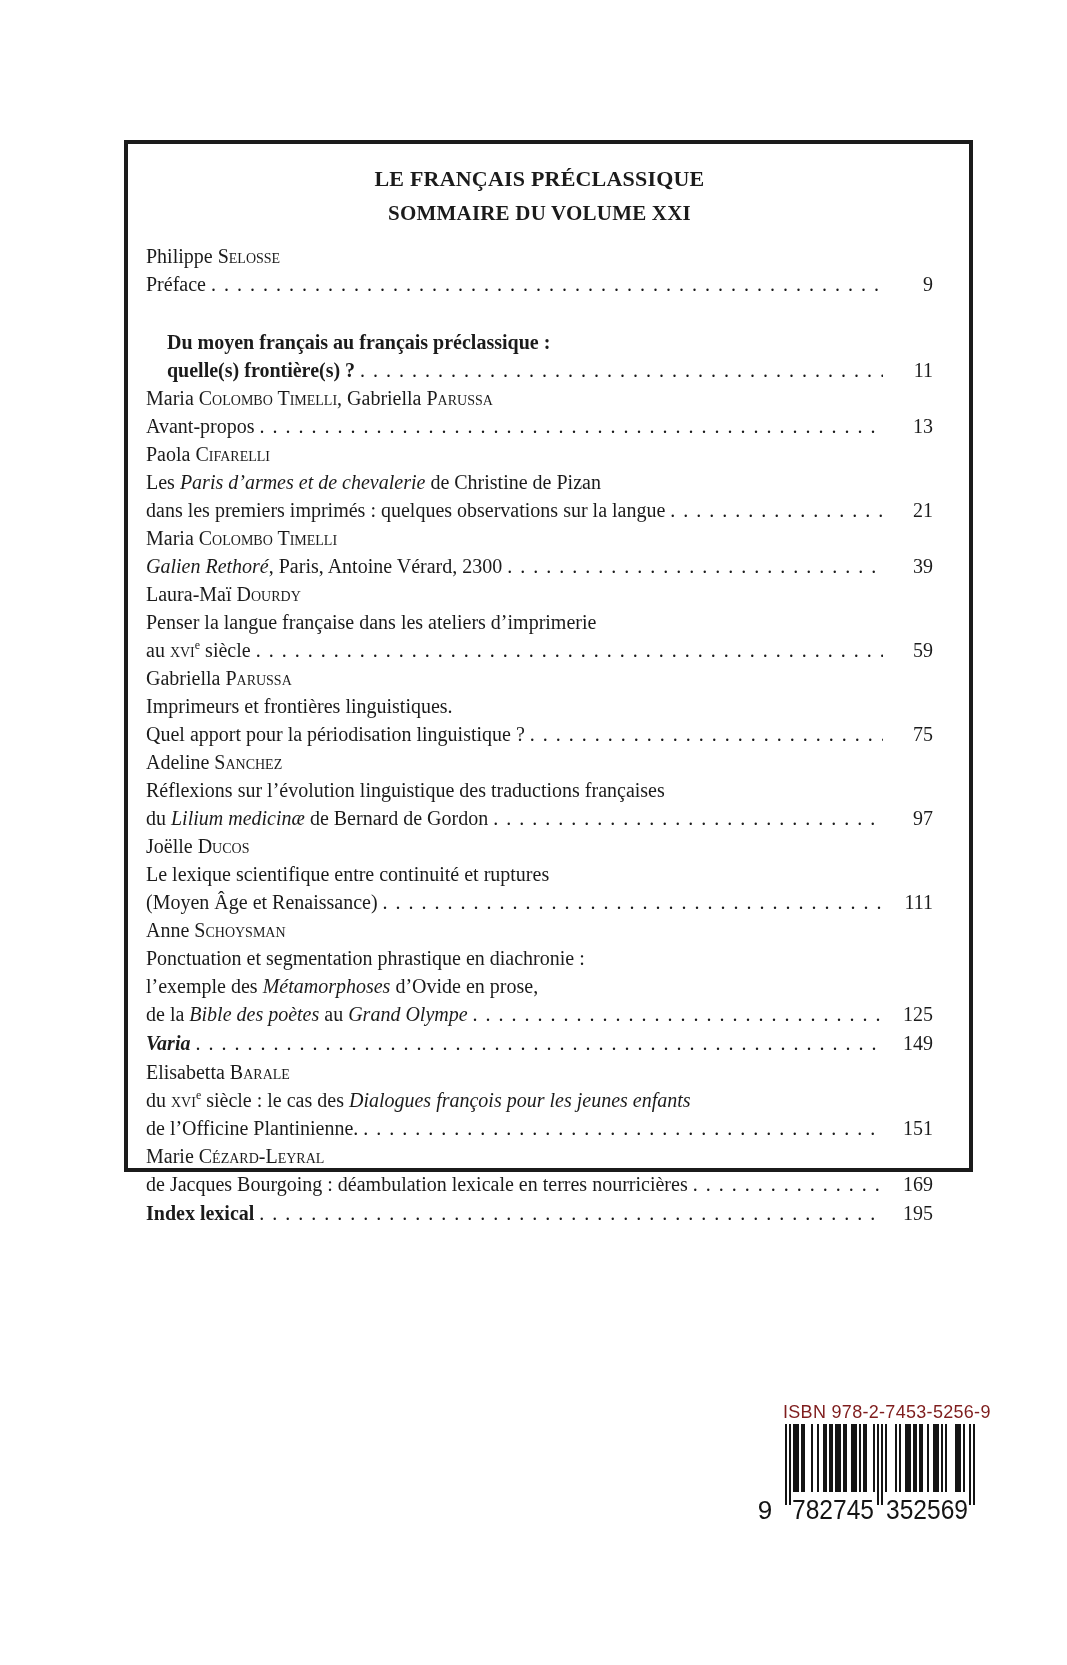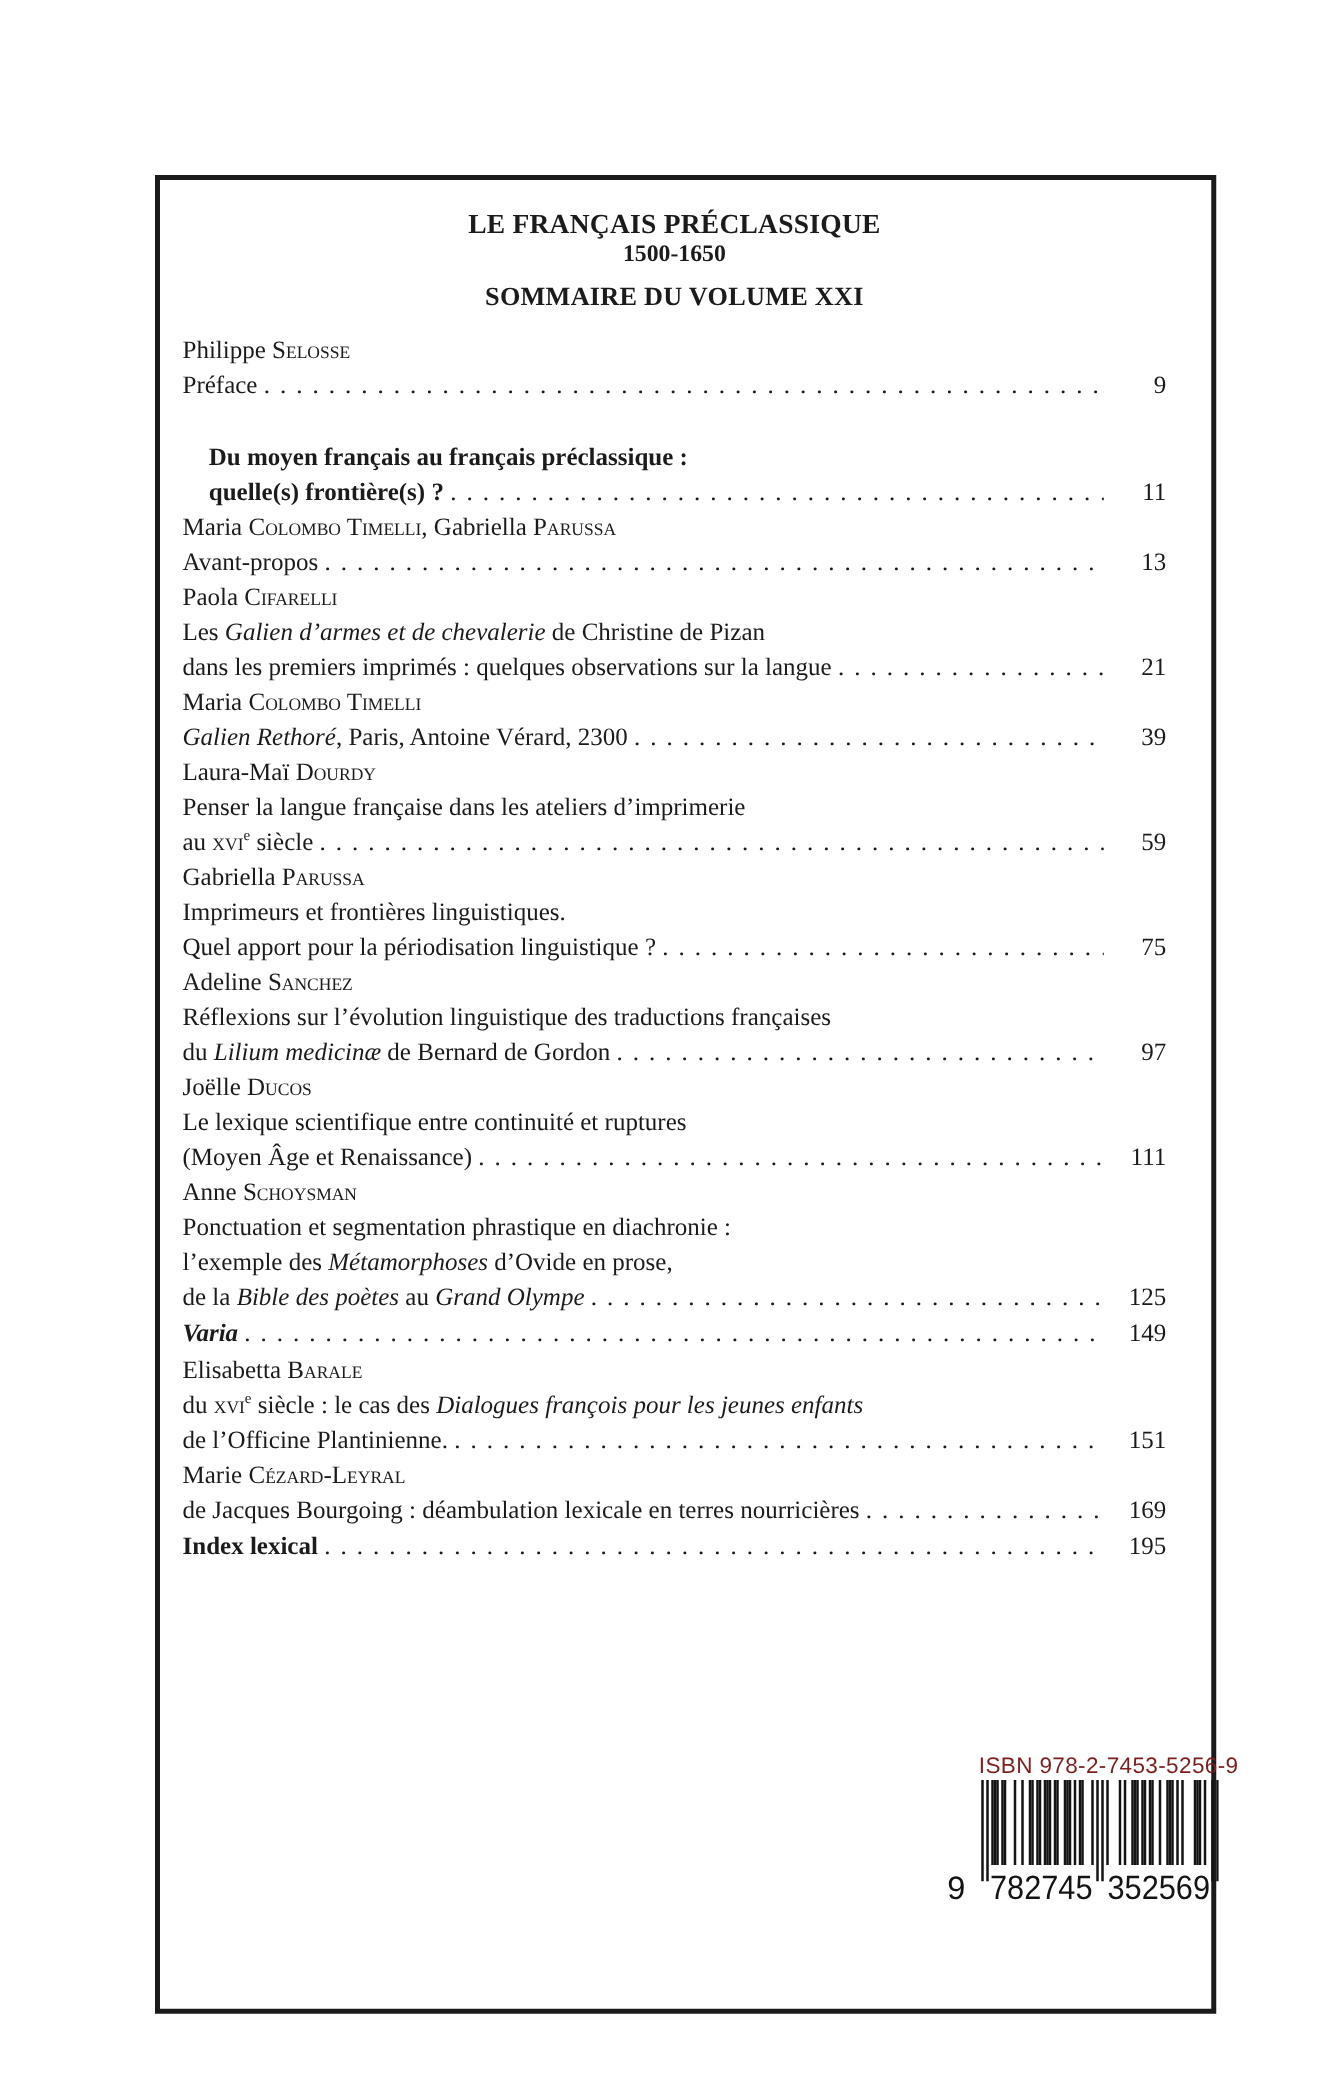--- a/index.html
+++ b/index.html
@@ -1,21 +1,21 @@
 <!DOCTYPE html>
 <html><head>
 <meta charset="utf-8">
 <style>
   html,body{margin:0;padding:0;}
   body{
     width:1067px;height:1665px;background:#ffffff;position:relative;
     font-family:"Liberation Serif", serif;color:#1b1b1b;
   }
   .toc-panel{
-    position:absolute;left:124px;top:140px;width:849px;height:1471px;
+    position:absolute;left:124px;top:140px;width:849px;height:1032px;
     border:4px solid #1b1b1b;box-sizing:border-box;
     padding:22px 36px 0 18px;background:#ffffff;
   }
   .title-block{text-align:center;}
   .journal-title{font-size:22px;line-height:26px;font-weight:bold;letter-spacing:0.2px;}
   .journal-years{font-size:19px;line-height:24px;font-weight:bold;}
   .volume-summary{font-size:21px;line-height:26px;font-weight:bold;margin-top:8px;letter-spacing:0.2px;}
   .toc-list{margin-top:16px;font-size:20px;}
   .entry{margin:0;}
   .entry.gap-sm{margin-top:1px;}
@@ -41,21 +41,20 @@
   .barcode-svg text{
     font-family:"Liberation Sans", sans-serif;fill:#141414;
   }
 </style>
 </head>
 <body>
 
 <div class="toc-panel">
   <div class="title-block">
     <div class="journal-title">LE FRANÇAIS PRÉCLASSIQUE</div>
-    <div class="journal-years">1500-1650</div>
     <div class="volume-summary">SOMMAIRE DU VOLUME XXI</div>
   </div>
   <div class="toc-list">
       <div class="entry">
         <div class="toc-line">
           <span class="line-text"><span class="seg-n">Philippe </span><span class="seg-sc">Selosse</span></span>
         </div>
         <div class="toc-line">
           <span class="line-text"><span class="seg-n">Préface</span></span>
           <span class="dots">. . . . . . . . . . . . . . . . . . . . . . . . . . . . . . . . . . . . . . . . . . . . . . . . . . . . . . . . . . . . . . . . . . . . . . . . . . . . . . . . . . . . . . . . . . </span>
@@ -80,21 +79,21 @@
           <span class="line-text"><span class="seg-n">Avant-propos</span></span>
           <span class="dots">. . . . . . . . . . . . . . . . . . . . . . . . . . . . . . . . . . . . . . . . . . . . . . . . . . . . . . . . . . . . . . . . . . . . . . . . . . . . . . . . . . . . . . . . . . </span>
           <span class="page-num">13</span>
         </div>
       </div>
       <div class="entry">
         <div class="toc-line">
           <span class="line-text"><span class="seg-n">Paola </span><span class="seg-sc">Cifarelli</span></span>
         </div>
         <div class="toc-line">
-          <span class="line-text"><span class="seg-n">Les </span><span class="seg-i">Galien d’armes et de chevalerie</span><span class="seg-n"> de Christine de Pizan</span></span>
+          <span class="line-text"><span class="seg-n">Les </span><span class="seg-i">Paris d’armes et de chevalerie</span><span class="seg-n"> de Christine de Pizan</span></span>
         </div>
         <div class="toc-line">
           <span class="line-text"><span class="seg-n">dans les premiers imprimés : quelques observations sur la langue</span></span>
           <span class="dots">. . . . . . . . . . . . . . . . . . . . . . . . . . . . . . . . . . . . . . . . . . . . . . . . . . . . . . . . . . . . . . . . . . . . . . . . . . . . . . . . . . . . . . . . . . </span>
           <span class="page-num">21</span>
         </div>
       </div>
       <div class="entry">
         <div class="toc-line">
           <span class="line-text"><span class="seg-n">Maria </span><span class="seg-sc">Colombo Timelli</span></span>

